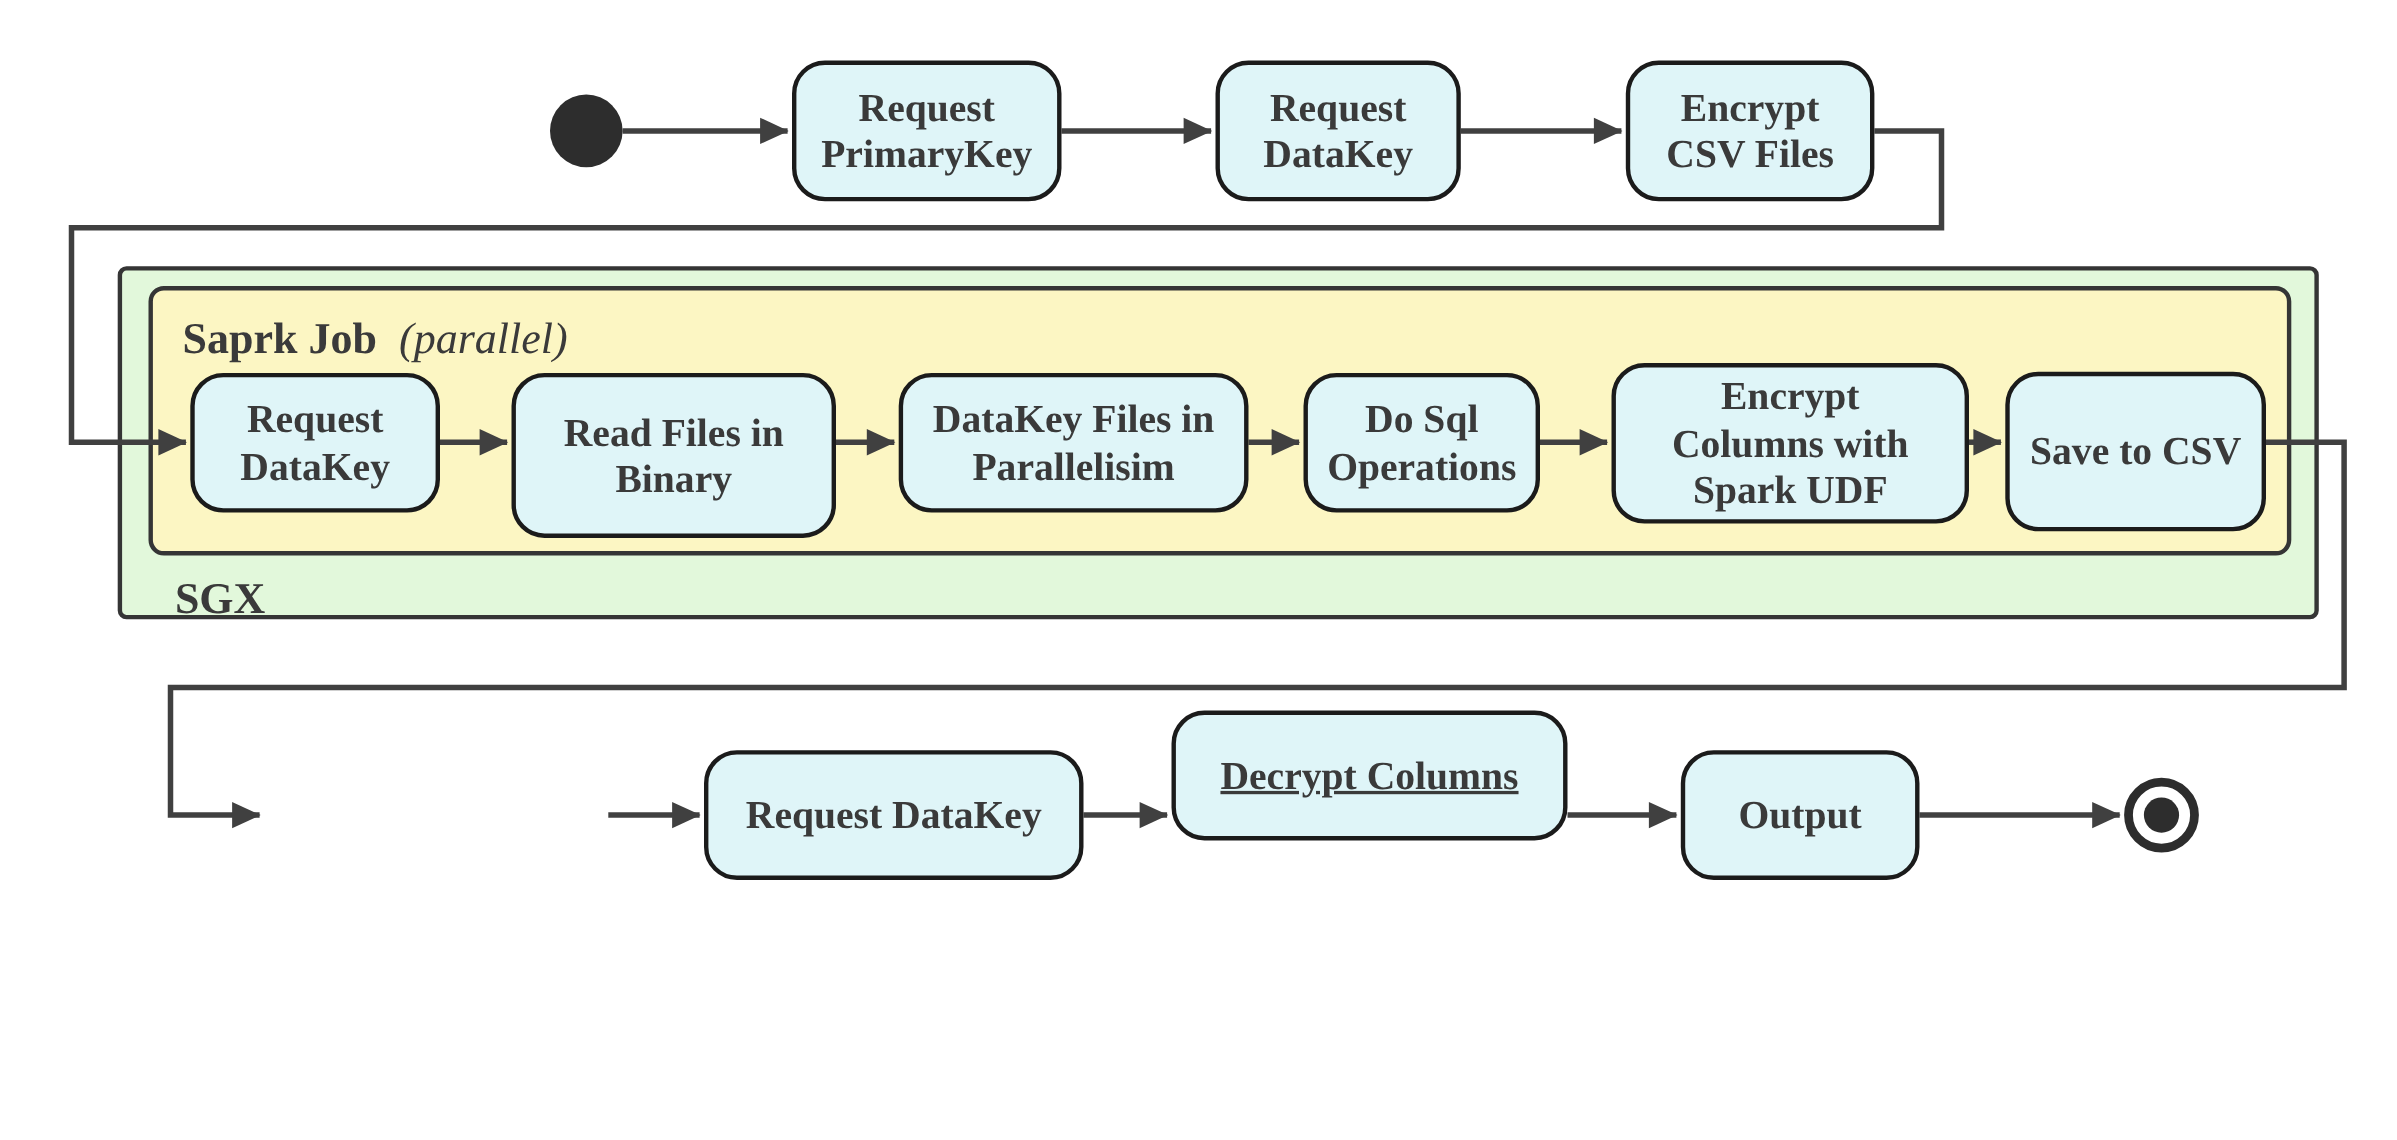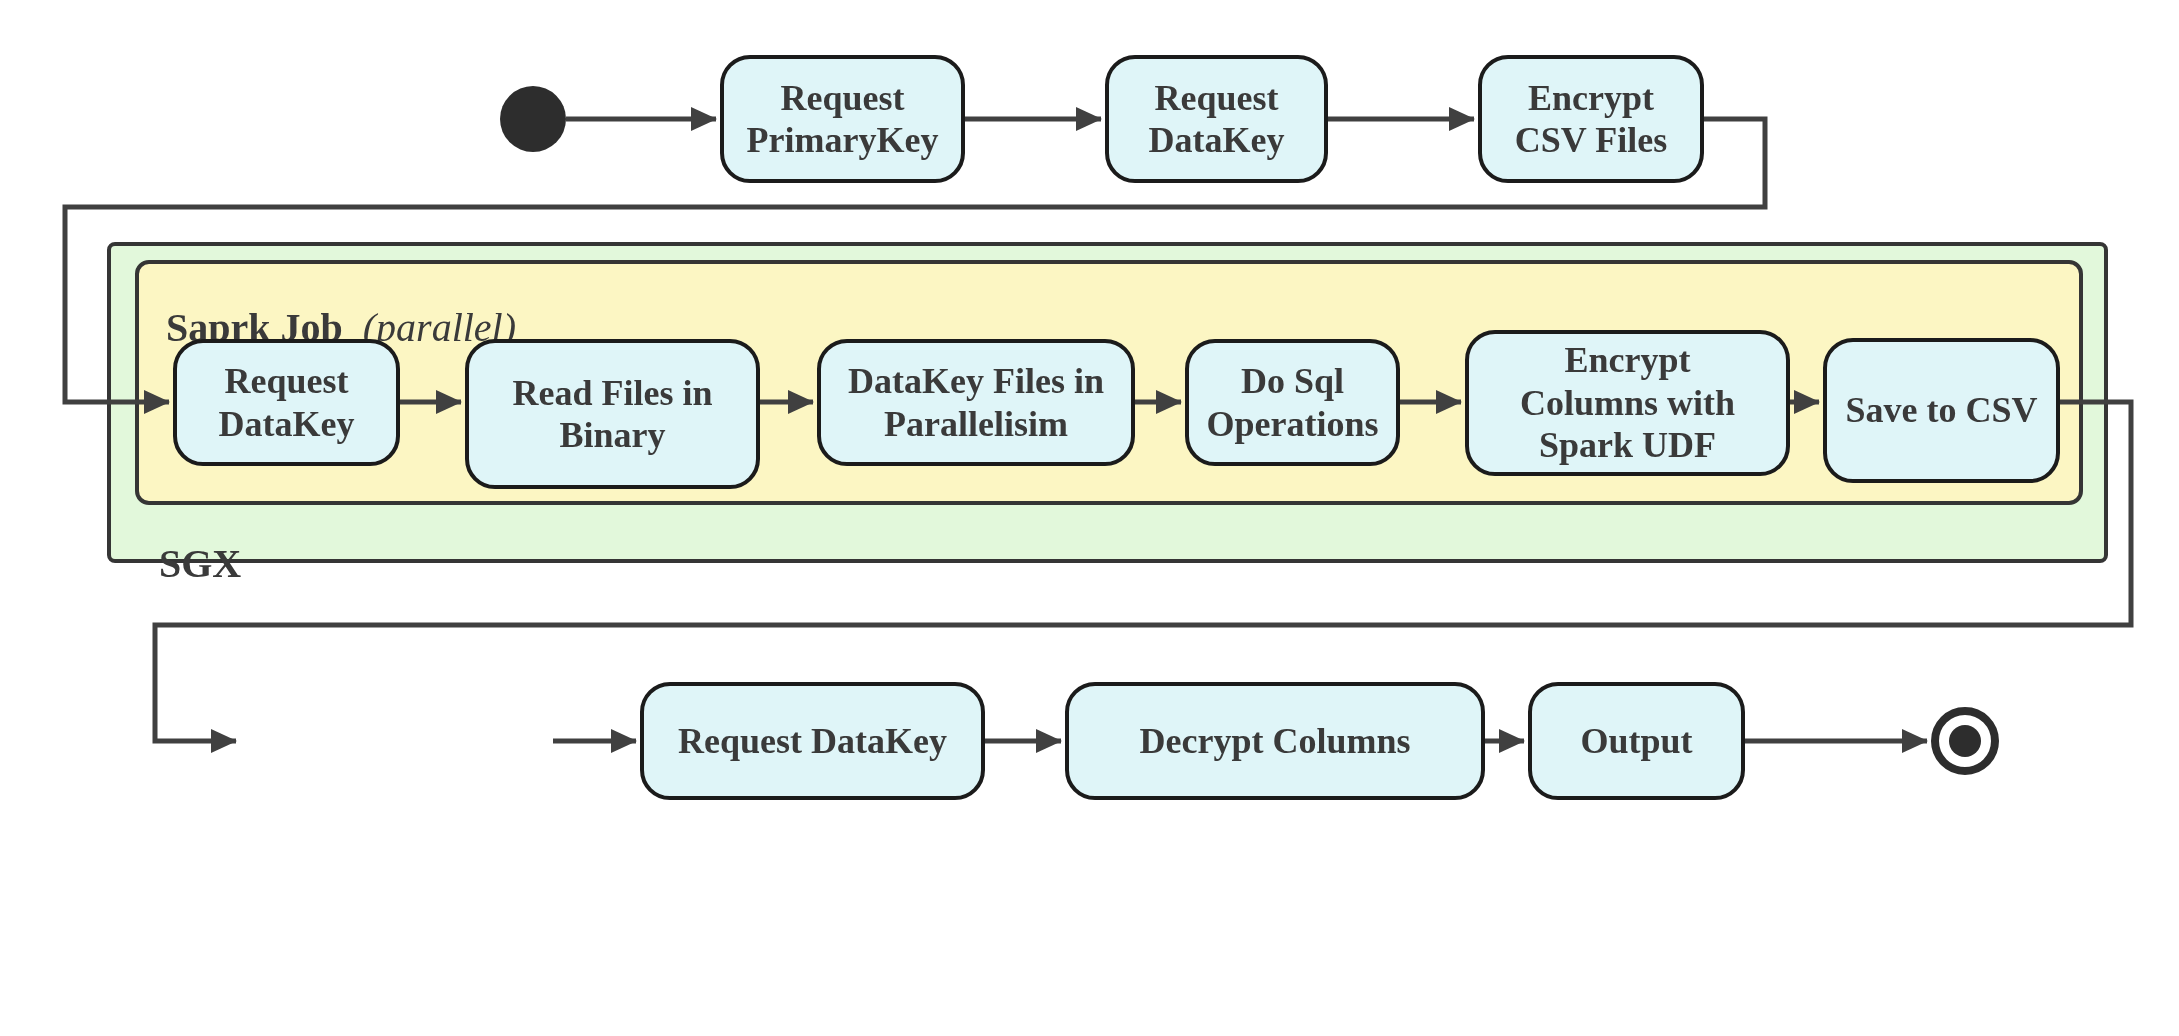--- a/index.html
+++ b/index.html
@@ -20,21 +20,20 @@
   .spark-box{
     left:135px;top:260px;width:1948px;height:245px;
     background:var(--spark-fill,#fcf6c3);
     border:4px solid var(--border,#353535);
     border-radius:14px;
   }
   .container-label{
     position:absolute;
     font-weight:bold;font-size:40px;color:var(--text,#3a3a3a);
     white-space:nowrap;
-    margin-top:20px;
   }
   .spark-label{left:27px;top:20px;}
   .spark-label .paren{font-weight:normal;font-style:italic;}
   .sgx-label{left:48px;top:274px;}
   .node{
     position:absolute;box-sizing:border-box;
     background:var(--node-fill,#dff5f8);
     border:4px solid var(--node-border,#1b1b1b);
     border-radius:30px;
     display:flex;align-items:center;justify-content:center;
@@ -116,17 +115,17 @@
   <div class="node" style="left:817px;top:339px;width:318px;height:127px;">DataKey Files in
 Parallelisim</div>
   <div class="node" style="left:1185px;top:339px;width:215px;height:127px;">Do Sql
 Operations</div>
   <div class="node" style="left:1465px;top:330px;width:325px;height:146px;">Encrypt
 Columns with
 Spark UDF</div>
   <div class="node" style="left:1823px;top:338px;width:237px;height:145px;">Save to CSV</div>
 
   <div class="node" style="left:640px;top:682px;width:345px;height:118px;">Request DataKey</div>
-  <div class="node" style="left:1065px;top:682px;width:420px;height:118px;">Decrypt Columns</div>
+  <div class="node" style="left:1065px;top:646px;width:360px;height:118px;text-decoration:underline;">Decrypt Columns</div>
   <div class="node" style="left:1528px;top:682px;width:217px;height:118px;">Output</div>
 
 
 </div>
 
 </body></html>

